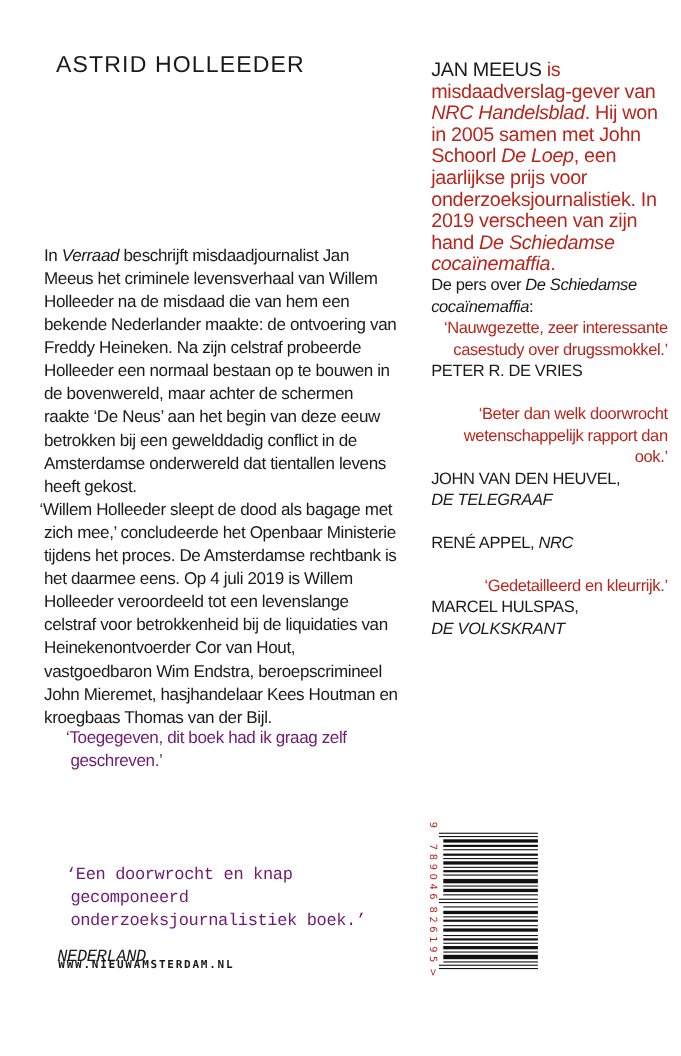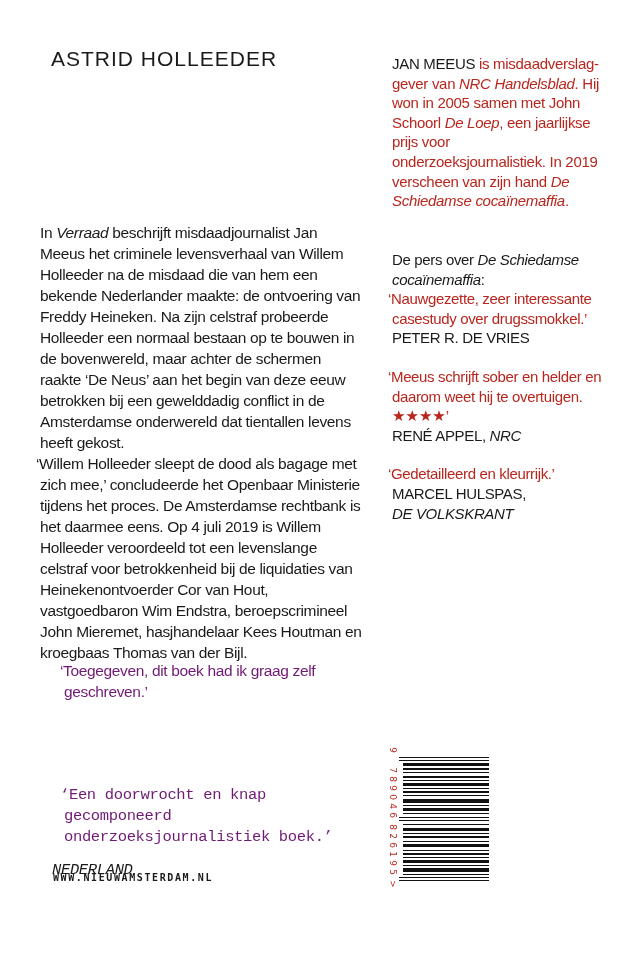--- a/index.html
+++ b/index.html
@@ -74,40 +74,40 @@
       letter-spacing: 1.6px;
       color: #1a1a1a;
     }
 
     
     .bio {
       position: absolute;
       left: 392px;
       top: 54px;
       width: 210px;
-      font-size: 15px;
+      font-size: 18px;
       line-height: 19.6px;
       letter-spacing: -0.3px;
       color: #b8261d;
     }
     .bio p { margin: 0; }
     .bio .name { color: #1a1a1a; }
 
     .press {
       position: absolute;
       left: 392px;
       top: 250px;
       width: 215px;
       font-size: 15px;
       line-height: 19.6px;
       letter-spacing: -0.35px;
     }
     .press-intro { margin: 0; color: #1a1a1a; }
     .review { margin: 0; }
-    .review .q { color: #b8261d; margin: 0; text-indent: -4px; }
+    .review .q { color: #b8261d; margin: 0; text-indent: -4px; text-align: right; }
     .review .src { color: #1a1a1a; margin: 0; }
     .stars { color: #b8261d; letter-spacing: 0; }
 
     
     .barcode {
       position: absolute;
       left: 387px;
       top: 745px;
       width: 110px;
       height: 140px;
@@ -172,23 +172,27 @@
 </section>
 
 <section class="press">
   <p class="press-intro"><span>De pers over </span><span class="it">De Schiedamse cocaïnemaffia</span><span>:</span></p>
 
   <div class="review">
     <p class="q">‘Nauwgezette, zeer interessante casestudy over drugssmokkel.’</p>
     <p class="src">PETER R. DE VRIES</p>
   </div>
 
-
   <div class="review" style="margin-top: 19px;">
-    <p class="q"><span>‘Meeus schrijft sober en helder en daarom weet hij te overtuigen. </span><span class="stars">★★★★</span><span>’</span></p>
+    <p class="q">‘Beter dan welk doorwrocht wetenschappelijk rapport dan ook.’</p>
+    <p class="src">JOHN VAN DEN HEUVEL,</p>
+    <p class="src it">DE TELEGRAAF</p>
+  </div>
+
+  <div class="review" style="margin-top: 19px;">
     <p class="src"><span>RENÉ APPEL, </span><span class="it">NRC</span></p>
   </div>
 
   <div class="review" style="margin-top: 19px;">
     <p class="q">‘Gedetailleerd en kleurrijk.’</p>
     <p class="src">MARCEL HULSPAS,</p>
     <p class="src it">DE VOLKSKRANT</p>
   </div>
 </section>
 

